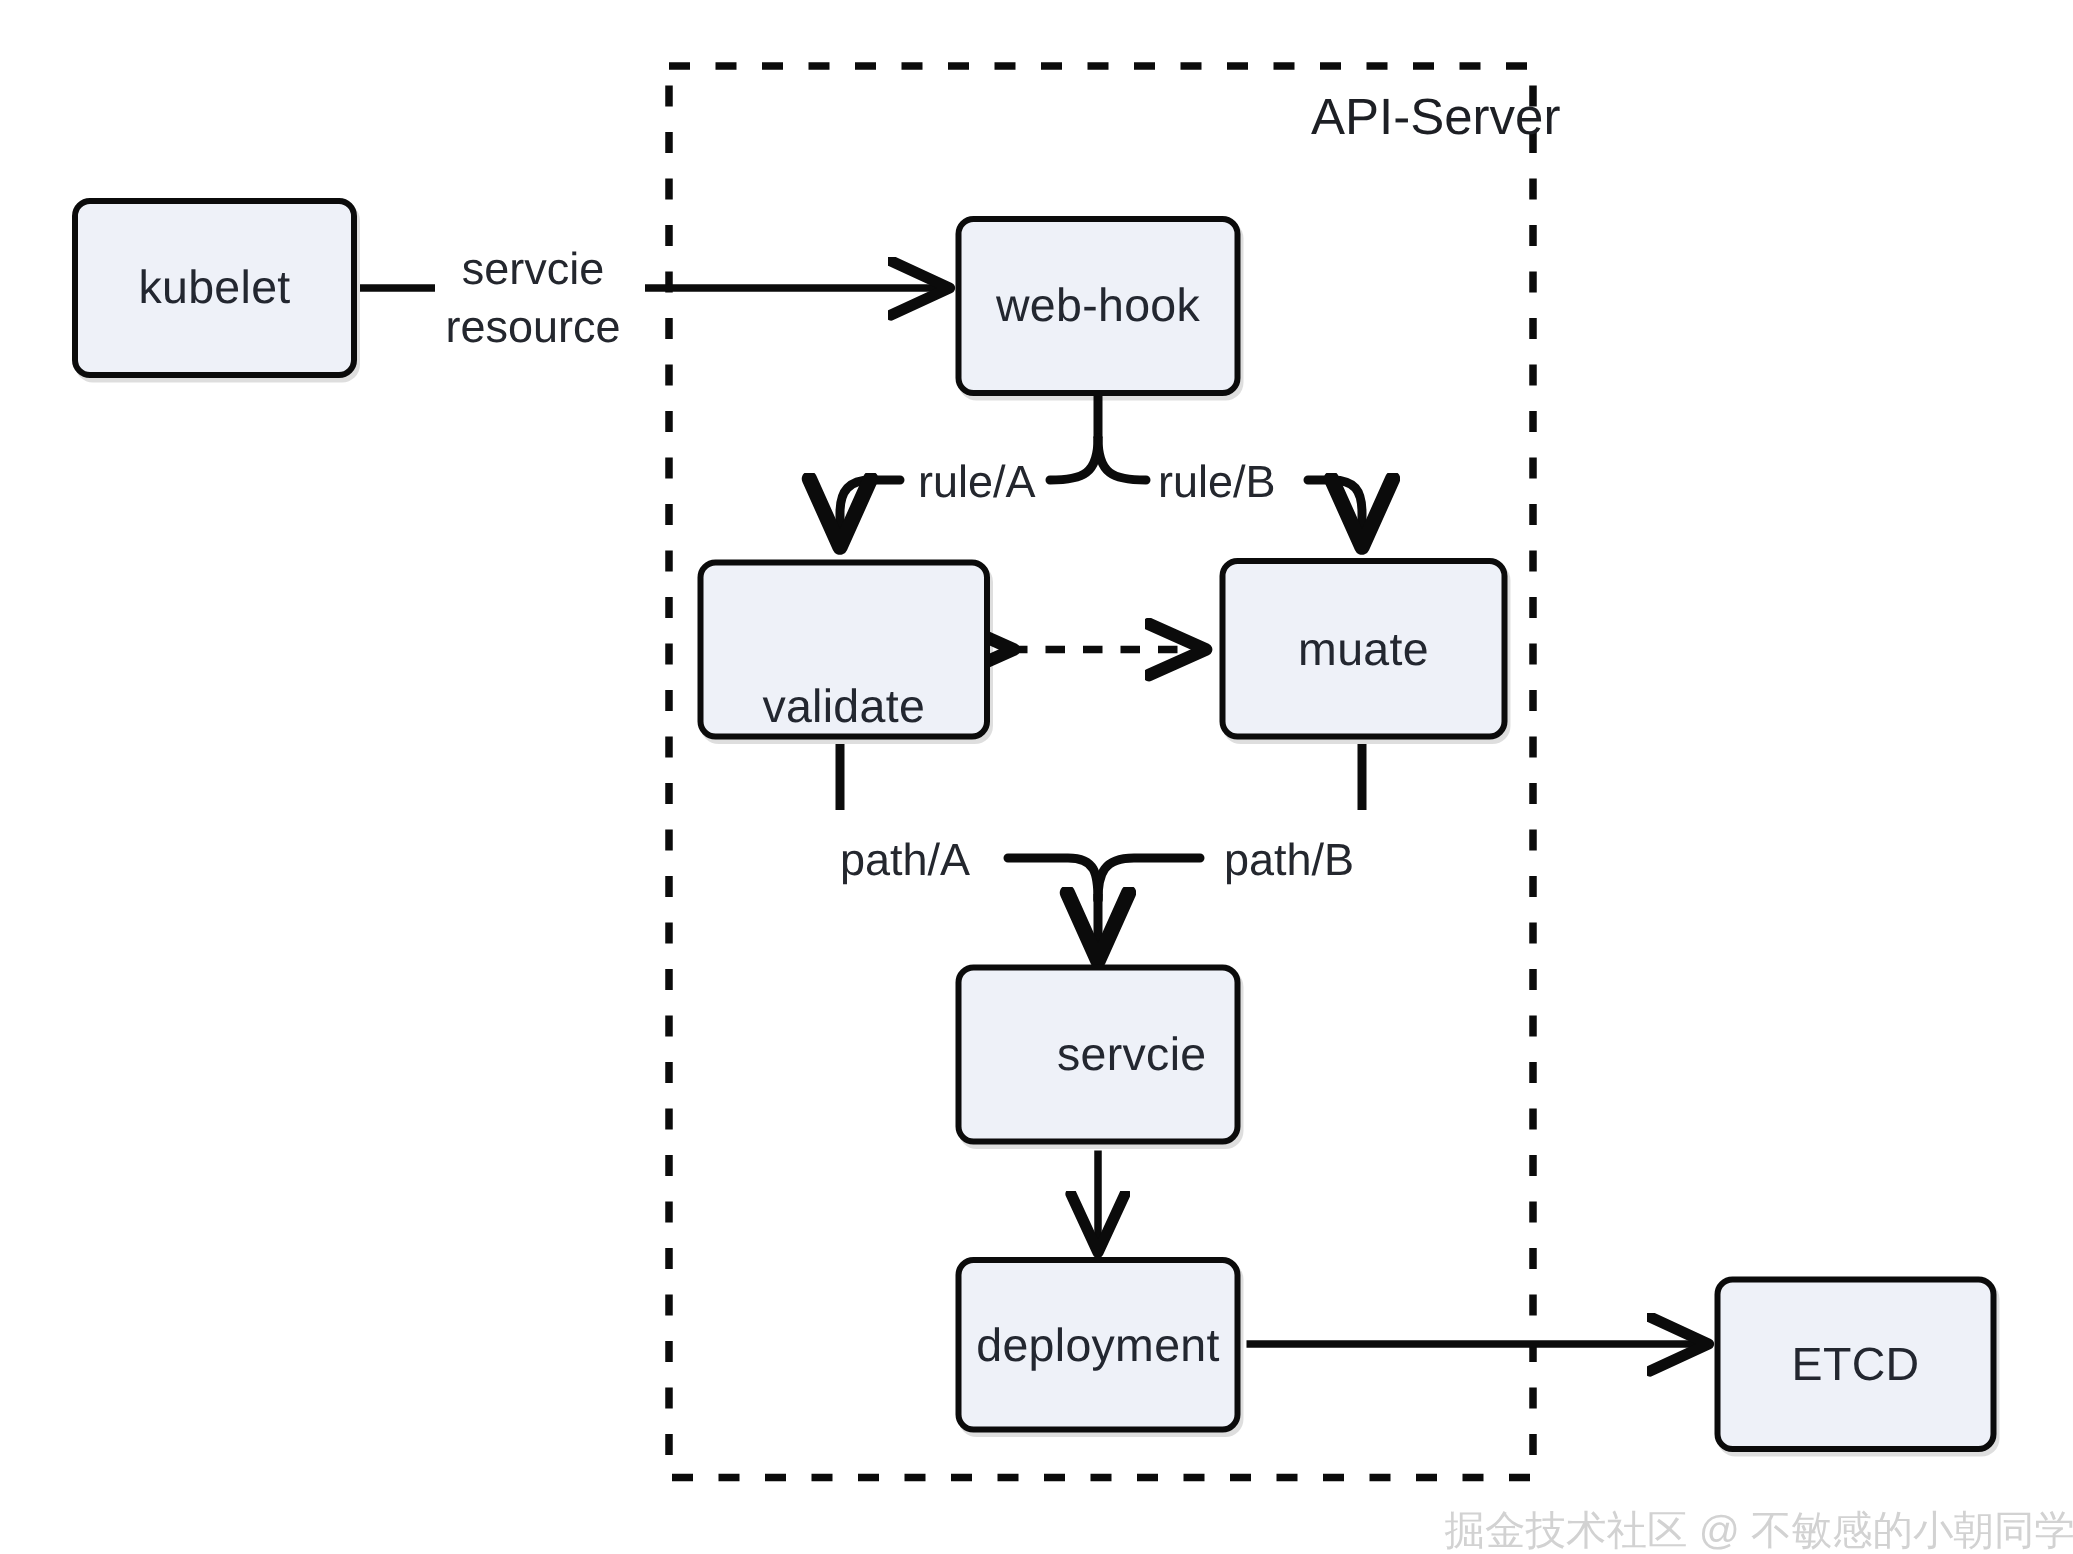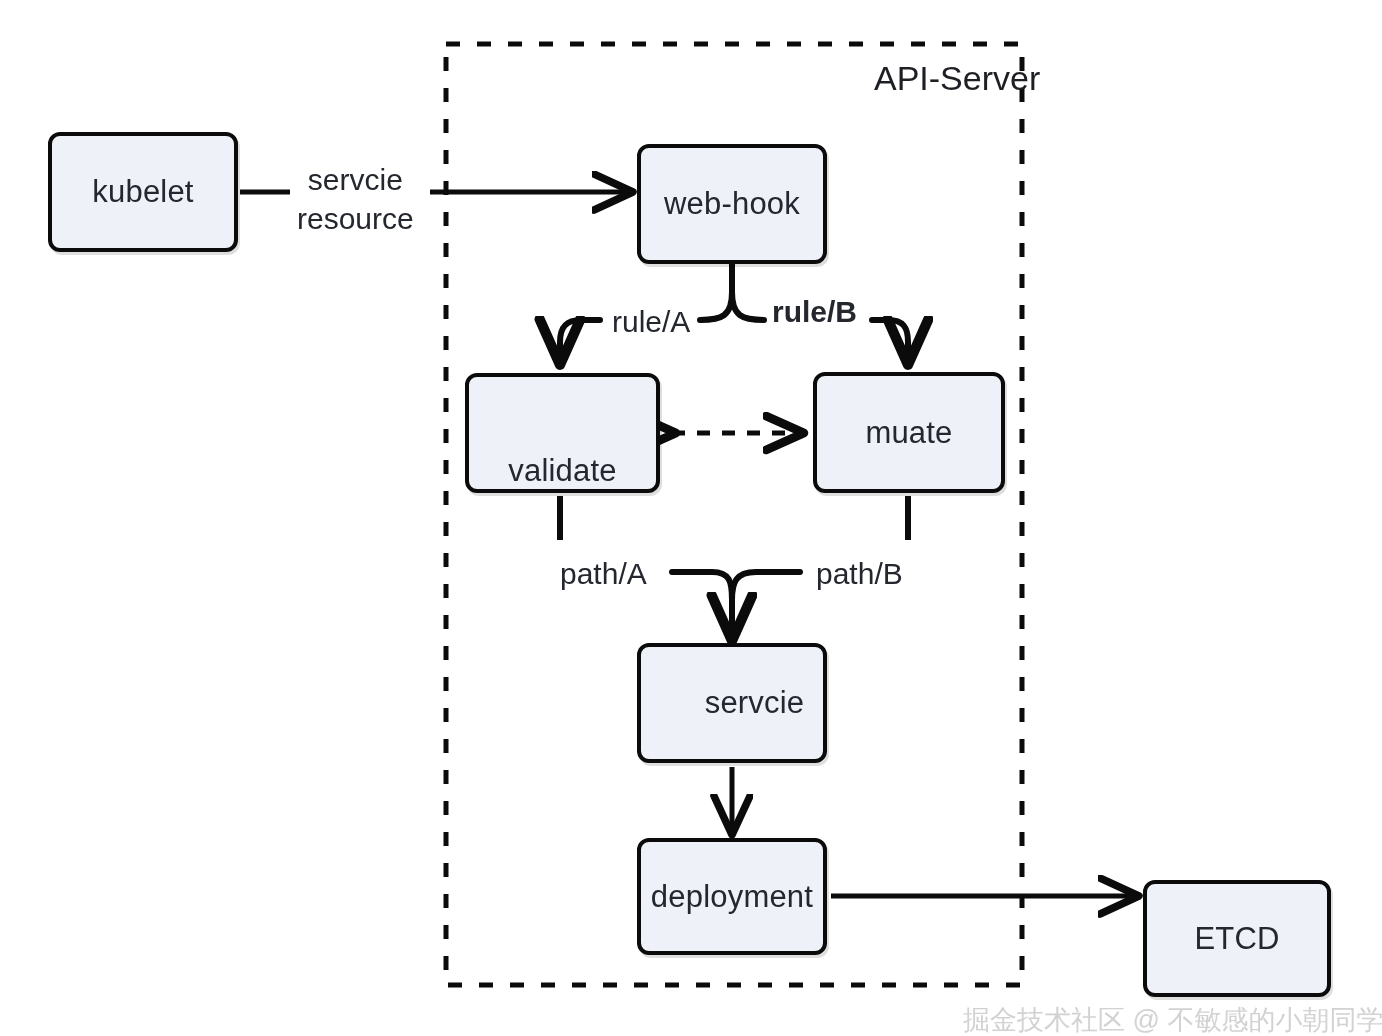--- a/index.html
+++ b/index.html
@@ -129,32 +129,32 @@
   </div>
 
   <div class="node-box" style="left:637px; top:643px; width:190px; height:120px;padding-left:45px;">
     <span>servcie</span>
   </div>
 
   <div class="node-box" style="left:637px; top:838px; width:190px; height:117px;">
     <span>deployment</span>
   </div>
 
-  <div class="node-box" style="left:1143px; top:880px; width:188px; height:117px;">
+  <div class="node-box" style="left:1143px; top:851px; width:188px; height:117px;">
     <span>ETCD</span>
   </div>
 
   <div class="edge-label two-line" style="left:297px; top:160px;">
     <div>servcie</div>
     <div>resource</div>
   </div>
 
   <div class="edge-label" style="left:612px; top:302px;">rule/A</div>
 
-  <div class="edge-label" style="left:772px; top:292px;font-weight:bold;">rule/B</div>
+  <div class="edge-label" style="left:772px; top:302px;">rule/B</div>
 
   <div class="edge-label" style="left:560px; top:554px;text-align:right;">path/A</div>
 
   <div class="edge-label" style="left:816px; top:554px;">path/B</div>
 
   <div class="watermark" style="left:963px; top:979px;margin-top:23px;">掘金技术社区 @ 不敏感的小朝同学</div>
 
 </div>
 
 </body></html>

